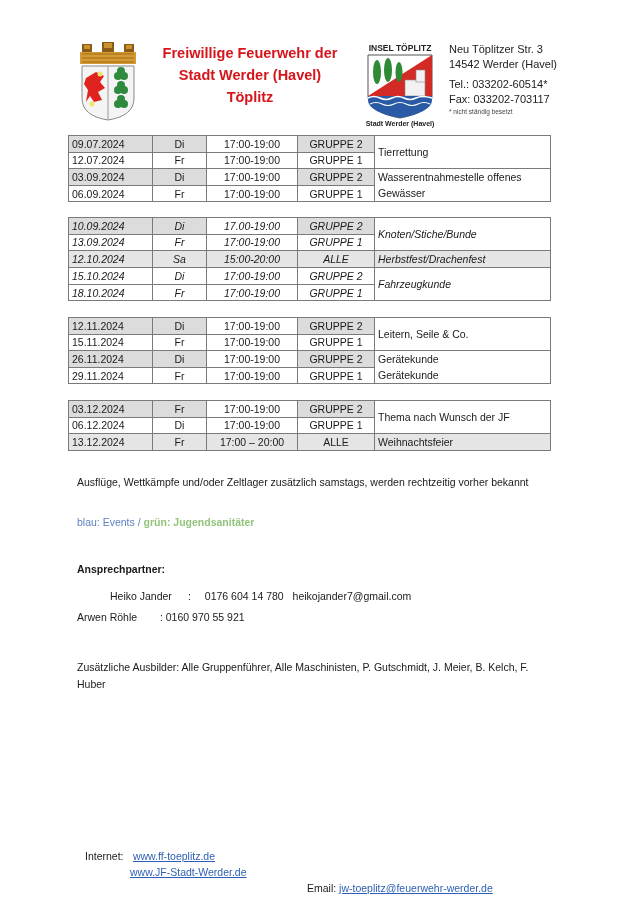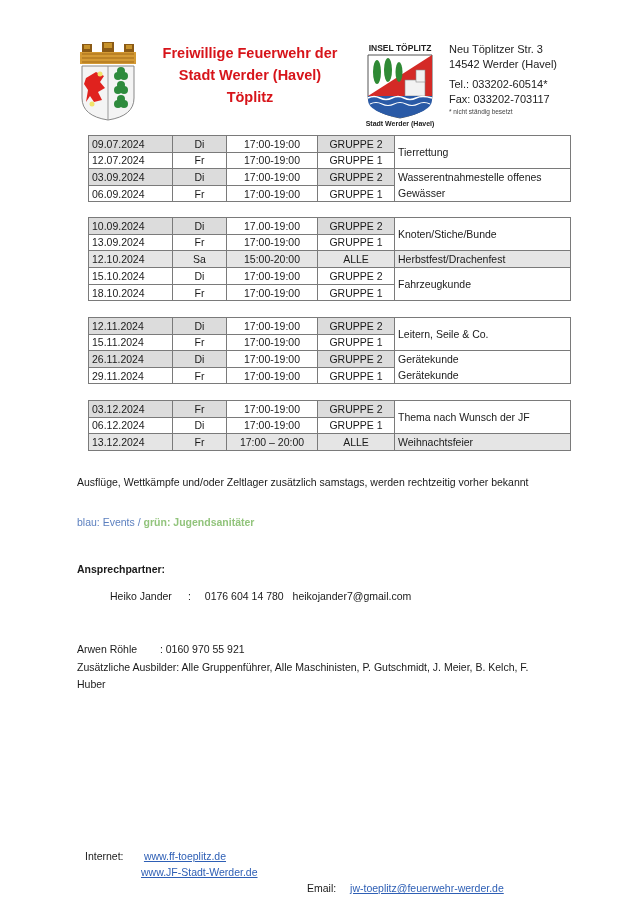--- a/index.html
+++ b/index.html
@@ -6,39 +6,39 @@
   body { width: 640px; height: 904px; position: relative; overflow: hidden;
          font-family: "Liberation Sans", "DejaVu Sans", sans-serif; color: #1a1a1a; }
   .abs { position: absolute; }
   
   .title { left: 150px; top: 42px; width: 200px; text-align: center; color: #d7141a;
            font-weight: bold; font-size: 14.5px; line-height: 22px; }
   .addr { left: 449px; top: 42px; font-size: 11px; line-height: 15px; color: #222; }
   .addr .gap { height: 5px; }
   .addr .note { font-size: 6.5px; line-height: 10px; color: #444; }
   
-  table.sched { position: absolute; left: 88px; width: 482px; border-collapse: collapse;
+  table.sched { position: absolute; left: 68px; width: 482px; border-collapse: collapse;
                 font-size: 10.5px; table-layout: fixed; }
   table.sched td { border: 1px solid #7a7a7a; height: 15.6px; padding: 0 3px;
                    white-space: nowrap; overflow: hidden; line-height: 14px; }
   table.sched td.c-date { text-align: left; }
   table.sched td.c-day, table.sched td.c-time, table.sched td.c-grp { text-align: center; }
   table.sched td.c-topic { text-align: left; font-size: 10.5px; line-height: 16px; white-space: normal; }
   tr.gray td.g { background: #dcdcdc; }
   tr.blue td { background: #e5e5e5; }
   .col-date { width: 84px; } .col-day { width: 54px; } .col-time { width: 91px; }
   .col-grp { width: 77px; } .col-topic { width: 176px; }
   
   .para { left: 77px; font-size: 10.5px; line-height: 17px; color: #1a1a1a; }
   .legend-blue { color: #5b7fbf; }
   .legend-green { color: #92c47c; font-weight: bold; }
   .bold { font-weight: bold; }
   .contact-row { left: 77px; font-size: 10.5px; }
   .footer { font-size: 10.5px; line-height: 16px; }
-  .link { color: #2e5fb5; text-decoration: underline; margin-left: 11px; }
+  .link { color: #2e5fb5; text-decoration: underline; }
 </style>
 </head>
 <body>
 
 <div class="abs" style="left:78px; top:42px; width:60px; height:80px;">
   <svg width="60" height="80" viewBox="0 0 60 80">
     <rect x="4" y="2" width="10" height="8" fill="#8a5a16"></rect>
       <rect x="24" y="0" width="12" height="10" fill="#8a5a16"></rect>
       <rect x="46" y="2" width="10" height="8" fill="#8a5a16"></rect>
     <rect x="6" y="3" width="6" height="4" fill="#c8932c"></rect>
@@ -130,21 +130,21 @@
   </tr>
   <tr>
     <td class="c-date">06.09.2024</td>
     <td class="c-day">Fr</td>
     <td class="c-time">17:00-19:00</td>
     <td class="c-grp">GRUPPE 1</td>
   </tr>
 </tbody>
   </table>
 
-<table class="sched" style="top:217px;">
+<table class="sched" style="top:217px;font-style:italic;">
   <colgroup>
       <col class="col-date">
       <col class="col-day">
       <col class="col-time">
       <col class="col-grp">
       <col class="col-topic">
     </colgroup>
   <tbody>
       <tr class="gray">
     <td class="c-date g">10.09.2024</td>
@@ -263,21 +263,21 @@
 
 <div class="abs para bold" style="top:561px;">Ansprechpartner:</div>
 
 <div class="abs contact-row" style="top:590px;padding-left:33px;">
   <span style="display:inline-block; width:75px;">Heiko Jander</span>
   <span style="display:inline-block; width:14px;">:</span>
   <span style="margin-right:6px;">0176 604 14 780</span>
   <span>heikojander7@gmail.com</span>
 </div>
 
-<div class="abs contact-row" style="top:611px;margin-top:32px;">
+<div class="abs contact-row" style="top:611px;">
   <span style="display:inline-block; width:80px;">Arwen Röhle</span>
   <span>:</span>
   <span>0160 970 55 921</span>
 </div>
 
 <div class="abs para" style="top:659px; width:490px;">
   <div>Zusätzliche Ausbilder: Alle Gruppenführer, Alle Maschinisten, P. Gutschmidt, J. Meier, B. Kelch, F.</div>
   <div>Huber</div>
 </div>
 

